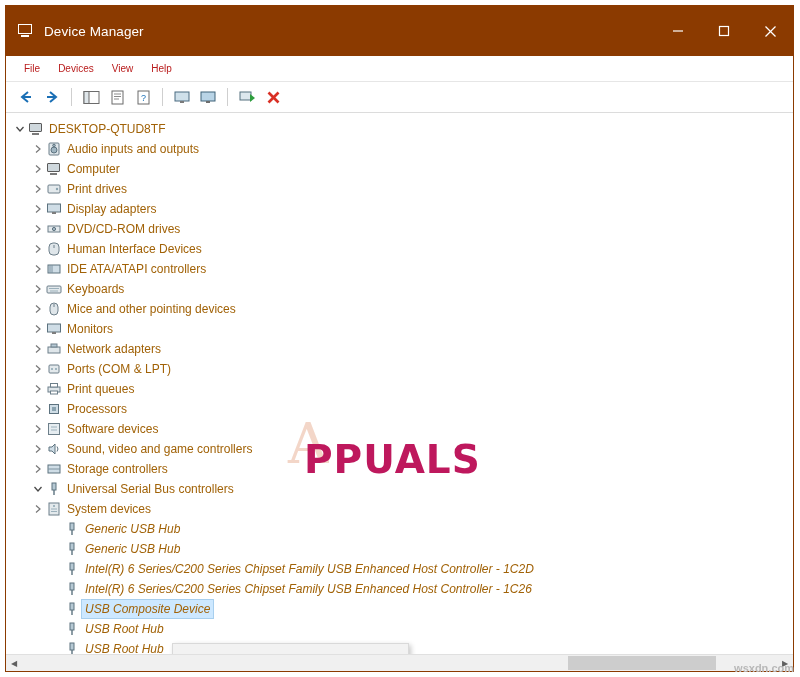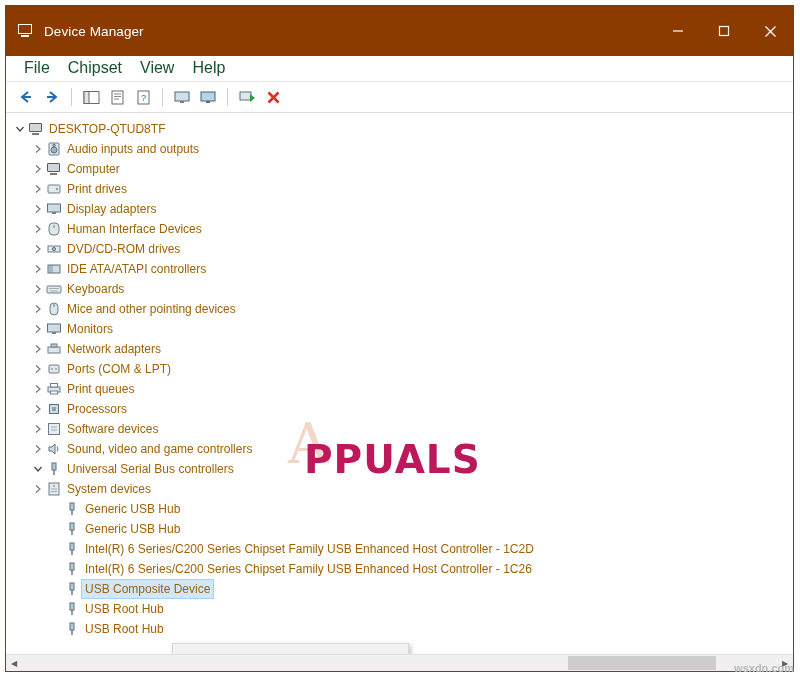--- a/index.html
+++ b/index.html
@@ -82,23 +82,23 @@
   .menubar {
     height: 25px;
     background: #ffffff;
     display: flex;
     align-items: center;
     border-bottom: 1px solid #e6e6e6;
     flex: none;
     padding-left: 9px;
   }
   .menubar .menu-item {
-    font-size: 16px;
+    font-size: 10px;
     padding: 3px 9px 4px 9px;
-    color: #14532d;
+    color: #b91c1c;
   }
 
   
   .toolbar {
     height: 30px;
     background: #ffffff;
     border-bottom: 1px solid #dcdcdc;
     display: flex;
     align-items: center;
     flex: none;
@@ -151,21 +151,21 @@
     flex: none;
     position: relative;
   }
   .node .lbl {
     font-size: 12px;
     color: #a16207;
     line-height: 16px;
   }
   .lvl0 { padding-left: 6px; }
   .lvl1 { padding-left: 24px; align-items: center; }
-  .lvl2 { padding-left: 58px; }
+  .lvl2 { padding-left: 58px; font-style: italic; }
 
   .node.selected .lbl {
     background: #cde8ff;
     outline: 1px solid #a8cfee;
     padding: 1px 3px;
     margin: -1px -3px;
   }
 
   
   .icon-computer .mon {
@@ -292,21 +292,21 @@
     <div class="win-btn">
       <svg width="13" height="13" viewBox="0 0 13 13">
           <line x1="1.5" y1="1.5" x2="11.5" y2="11.5" stroke="#ffffff" stroke-width="1.3"></line>
           <line x1="11.5" y1="1.5" x2="1.5" y2="11.5" stroke="#ffffff" stroke-width="1.3"></line>
         </svg>
     </div>
   </div>
 
   <div class="menubar">
     <div class="menu-item">File</div>
-    <div class="menu-item">Chipset</div>
+    <div class="menu-item">Devices</div>
     <div class="menu-item">View</div>
     <div class="menu-item">Help</div>
   </div>
 
   <div class="toolbar">
     <div class="tb-btn">
       <svg width="16" height="14" viewBox="0 0 16 14">
           <path d="M10 2 L4 7 L10 12" fill="none" stroke="#1a6fb5" stroke-width="2"></path>
           <line x1="4" y1="7" x2="13" y2="7" stroke="#1a6fb5" stroke-width="2"></line>
         </svg>
@@ -434,37 +434,37 @@
       <div class="lbl">Display adapters</div>
     </div>
 
     <div class="node lvl1">
       <div class="twisty">
           <svg width="10" height="10" viewBox="0 0 10 10">
             <path d="M3 1.5 L7 5 L3 8.5" fill="none" stroke="#777" stroke-width="1.2"></path>
           </svg>
         </div>
       <div class="ic"><svg width="16" height="16" viewBox="0 0 16 16">
+            <rect x="2" y="5" width="12" height="6" fill="#e3e9ec" stroke="#6d7f8a"></rect>
+            <circle cx="8" cy="8" r="1.6" fill="#a9bcc7" stroke="#5c727f"></circle>
+          </svg></div>
+      <div class="lbl">DVD/CD-ROM drives</div>
+    </div>
+
+    <div class="node lvl1">
+      <div class="twisty">
+          <svg width="10" height="10" viewBox="0 0 10 10">
+            <path d="M3 1.5 L7 5 L3 8.5" fill="none" stroke="#777" stroke-width="1.2"></path>
+          </svg>
+        </div>
+      <div class="ic"><svg width="16" height="16" viewBox="0 0 16 16">
             <rect x="3" y="2" width="10" height="12" rx="4" fill="#dfe6ea" stroke="#6d7f8a"></rect>
             <line x1="8" y1="4" x2="8" y2="7" stroke="#6d7f8a"></line>
           </svg></div>
       <div class="lbl">Human Interface Devices</div>
-    </div>
-
-    <div class="node lvl1">
-      <div class="twisty">
-          <svg width="10" height="10" viewBox="0 0 10 10">
-            <path d="M3 1.5 L7 5 L3 8.5" fill="none" stroke="#777" stroke-width="1.2"></path>
-          </svg>
-        </div>
-      <div class="ic"><svg width="16" height="16" viewBox="0 0 16 16">
-            <rect x="2" y="5" width="12" height="6" fill="#e3e9ec" stroke="#6d7f8a"></rect>
-            <circle cx="8" cy="8" r="1.6" fill="#a9bcc7" stroke="#5c727f"></circle>
-          </svg></div>
-      <div class="lbl">DVD/CD-ROM drives</div>
     </div>
 
     <div class="node lvl1">
       <div class="twisty">
           <svg width="10" height="10" viewBox="0 0 10 10">
             <path d="M3 1.5 L7 5 L3 8.5" fill="none" stroke="#777" stroke-width="1.2"></path>
           </svg>
         </div>
       <div class="ic"><svg width="16" height="16" viewBox="0 0 16 16">
             <rect x="2" y="4" width="12" height="8" fill="#cfdde6" stroke="#5c727f"></rect>
@@ -588,20 +588,32 @@
             <path d="M3 1.5 L7 5 L3 8.5" fill="none" stroke="#777" stroke-width="1.2"></path>
           </svg>
         </div>
       <div class="ic"><svg width="16" height="16" viewBox="0 0 16 16">
             <path d="M3 6 h3 l3 -3 v10 l-3 -3 h-3 z" fill="#cfdde6" stroke="#5c727f"></path>
             <path d="M11 5.5 a4 4 0 0 1 0 5" fill="none" stroke="#5c727f"></path>
           </svg></div>
       <div class="lbl">Sound, video and game controllers</div>
     </div>
 
+    <div class="node lvl1">
+      <div class="twisty">
+          <svg width="10" height="10" viewBox="0 0 10 10">
+            <path d="M3 1.5 L7 5 L3 8.5" fill="none" stroke="#777" stroke-width="1.2"></path>
+          </svg>
+        </div>
+      <div class="ic"><svg width="16" height="16" viewBox="0 0 16 16">
+            <rect x="2" y="4" width="12" height="8" fill="#cfdde6" stroke="#5c727f"></rect>
+            <line x1="2" y1="8" x2="14" y2="8" stroke="#7d92a0"></line>
+          </svg></div>
+      <div class="lbl">Storage controllers</div>
+    </div>
 
     <div class="node lvl1">
       <div class="twisty">
           <svg width="10" height="10" viewBox="0 0 10 10">
             <path d="M1.5 3 L5 7 L8.5 3" fill="none" stroke="#4a4a4a" stroke-width="1.3"></path>
           </svg>
         </div>
       <div class="ic"><svg width="16" height="16" viewBox="0 0 16 16">
             <rect x="6" y="2" width="4" height="7" fill="#b6c9d4" stroke="#5c727f"></rect>
             <line x1="8" y1="9" x2="8" y2="14" stroke="#5c727f" stroke-width="1.4"></line>

